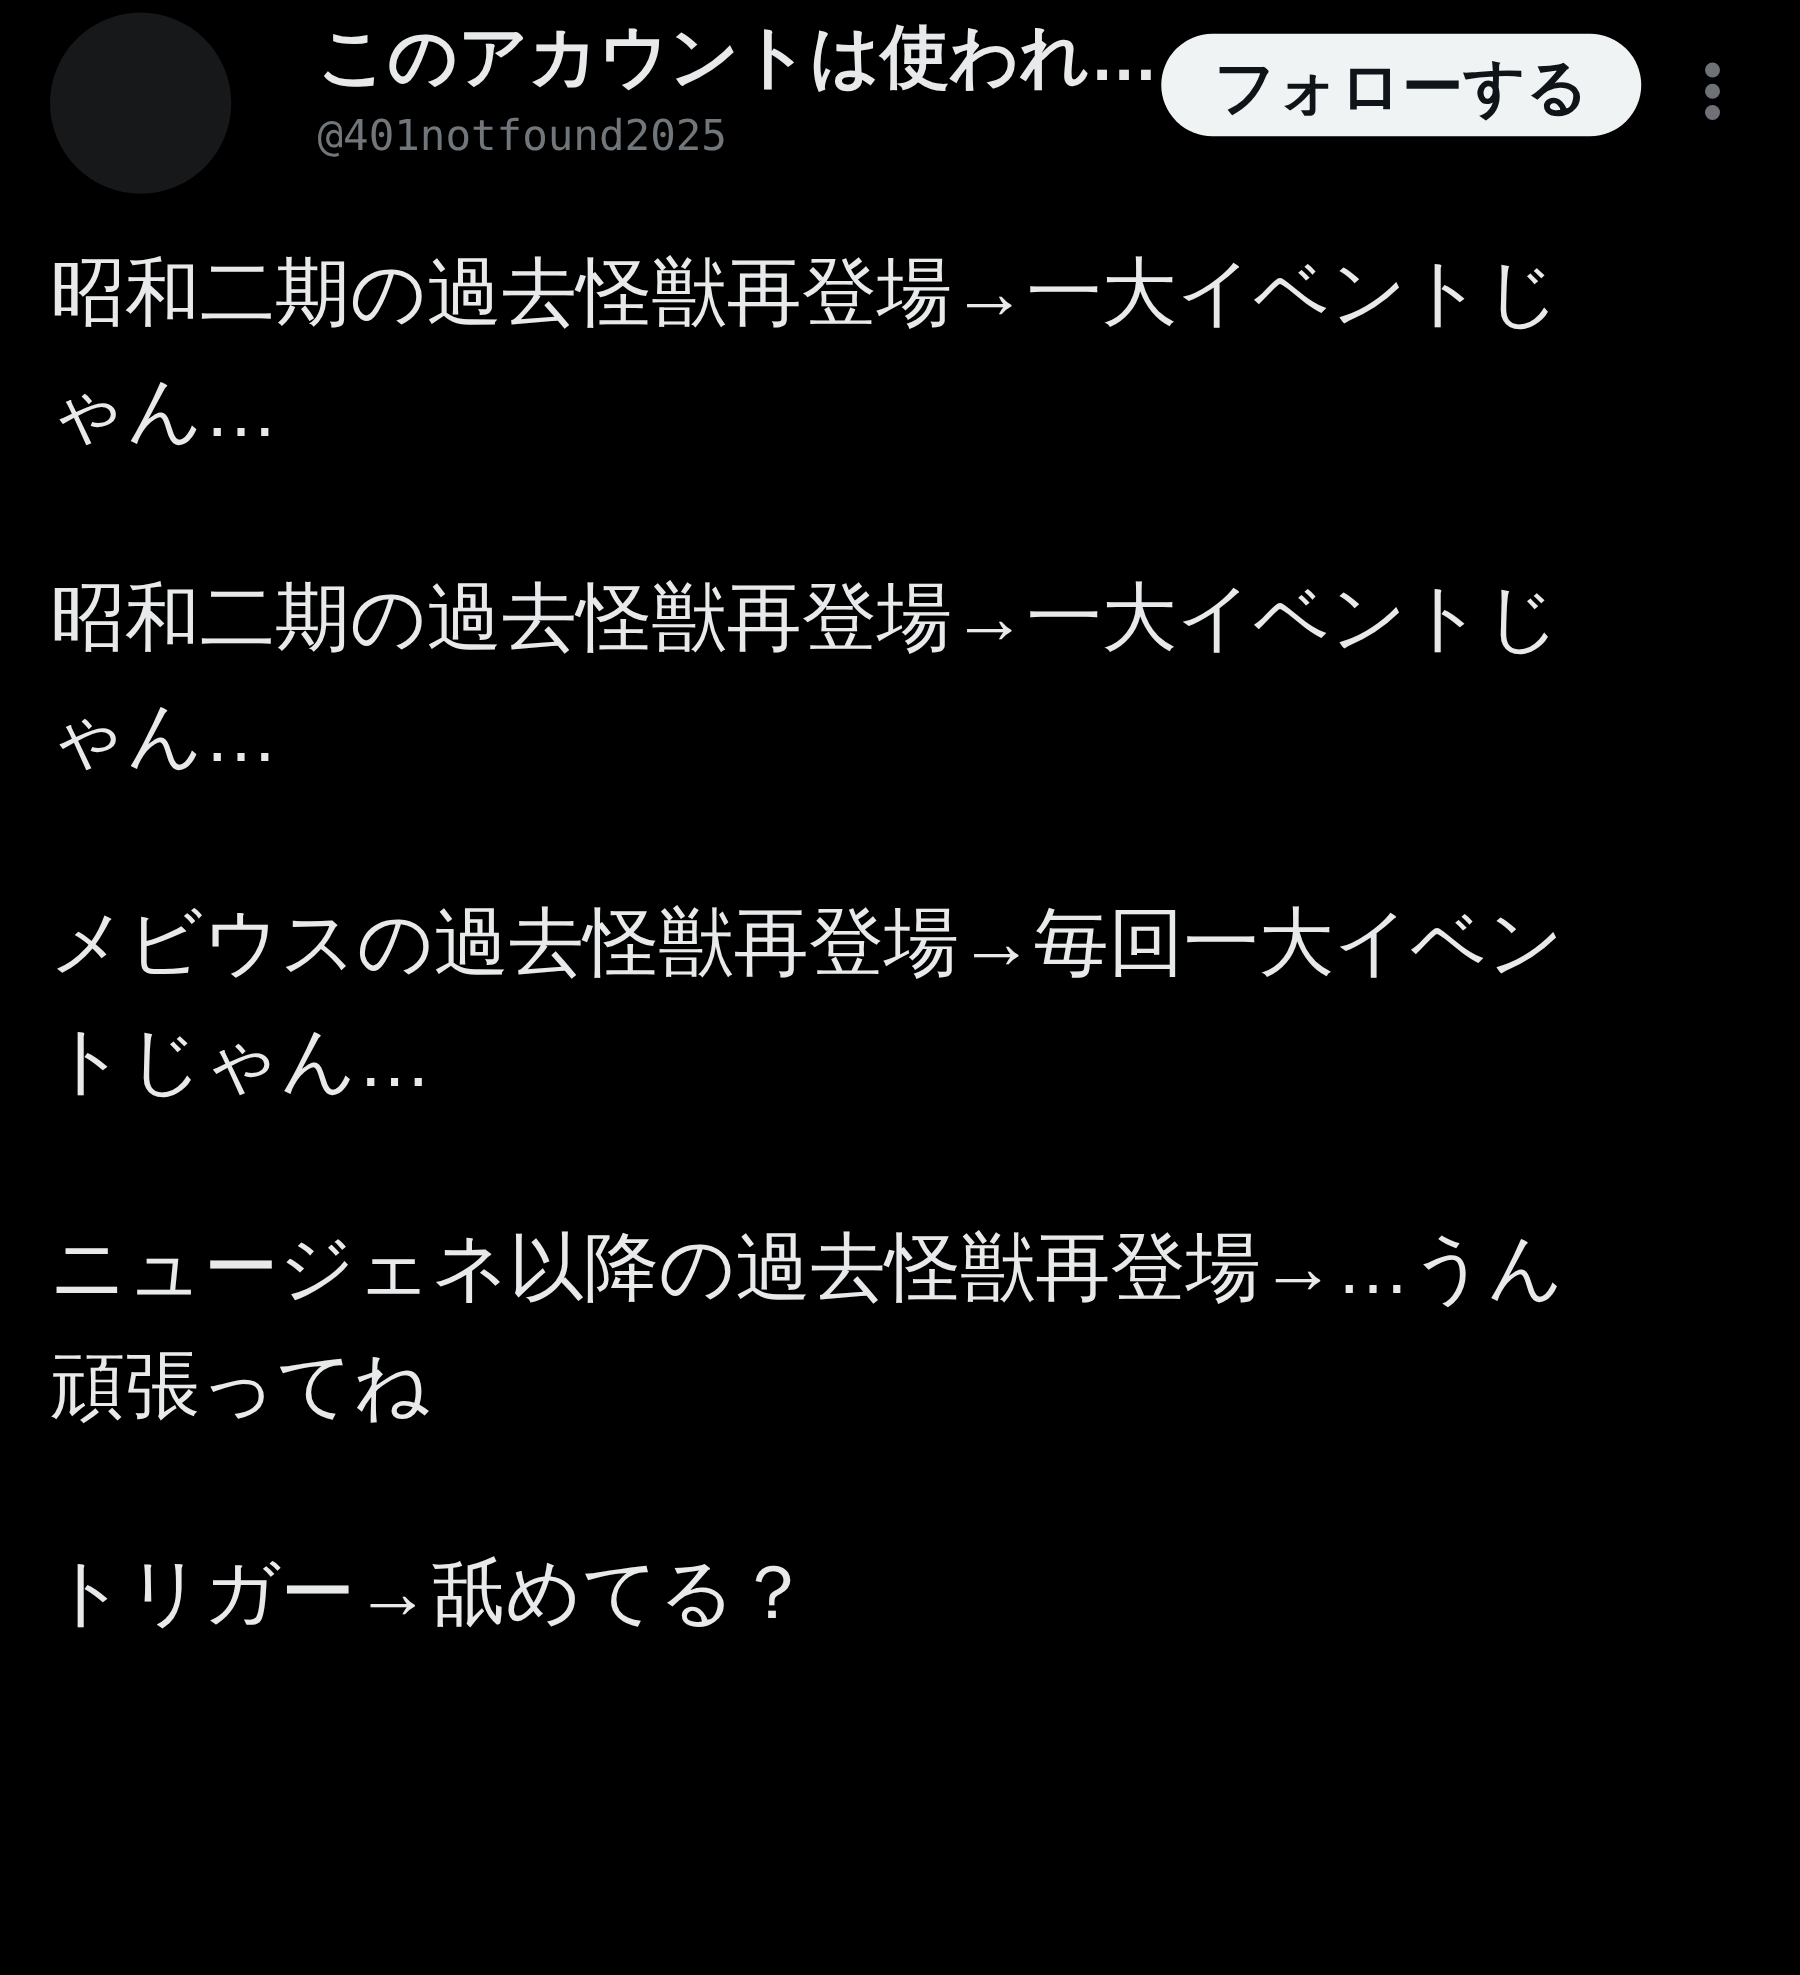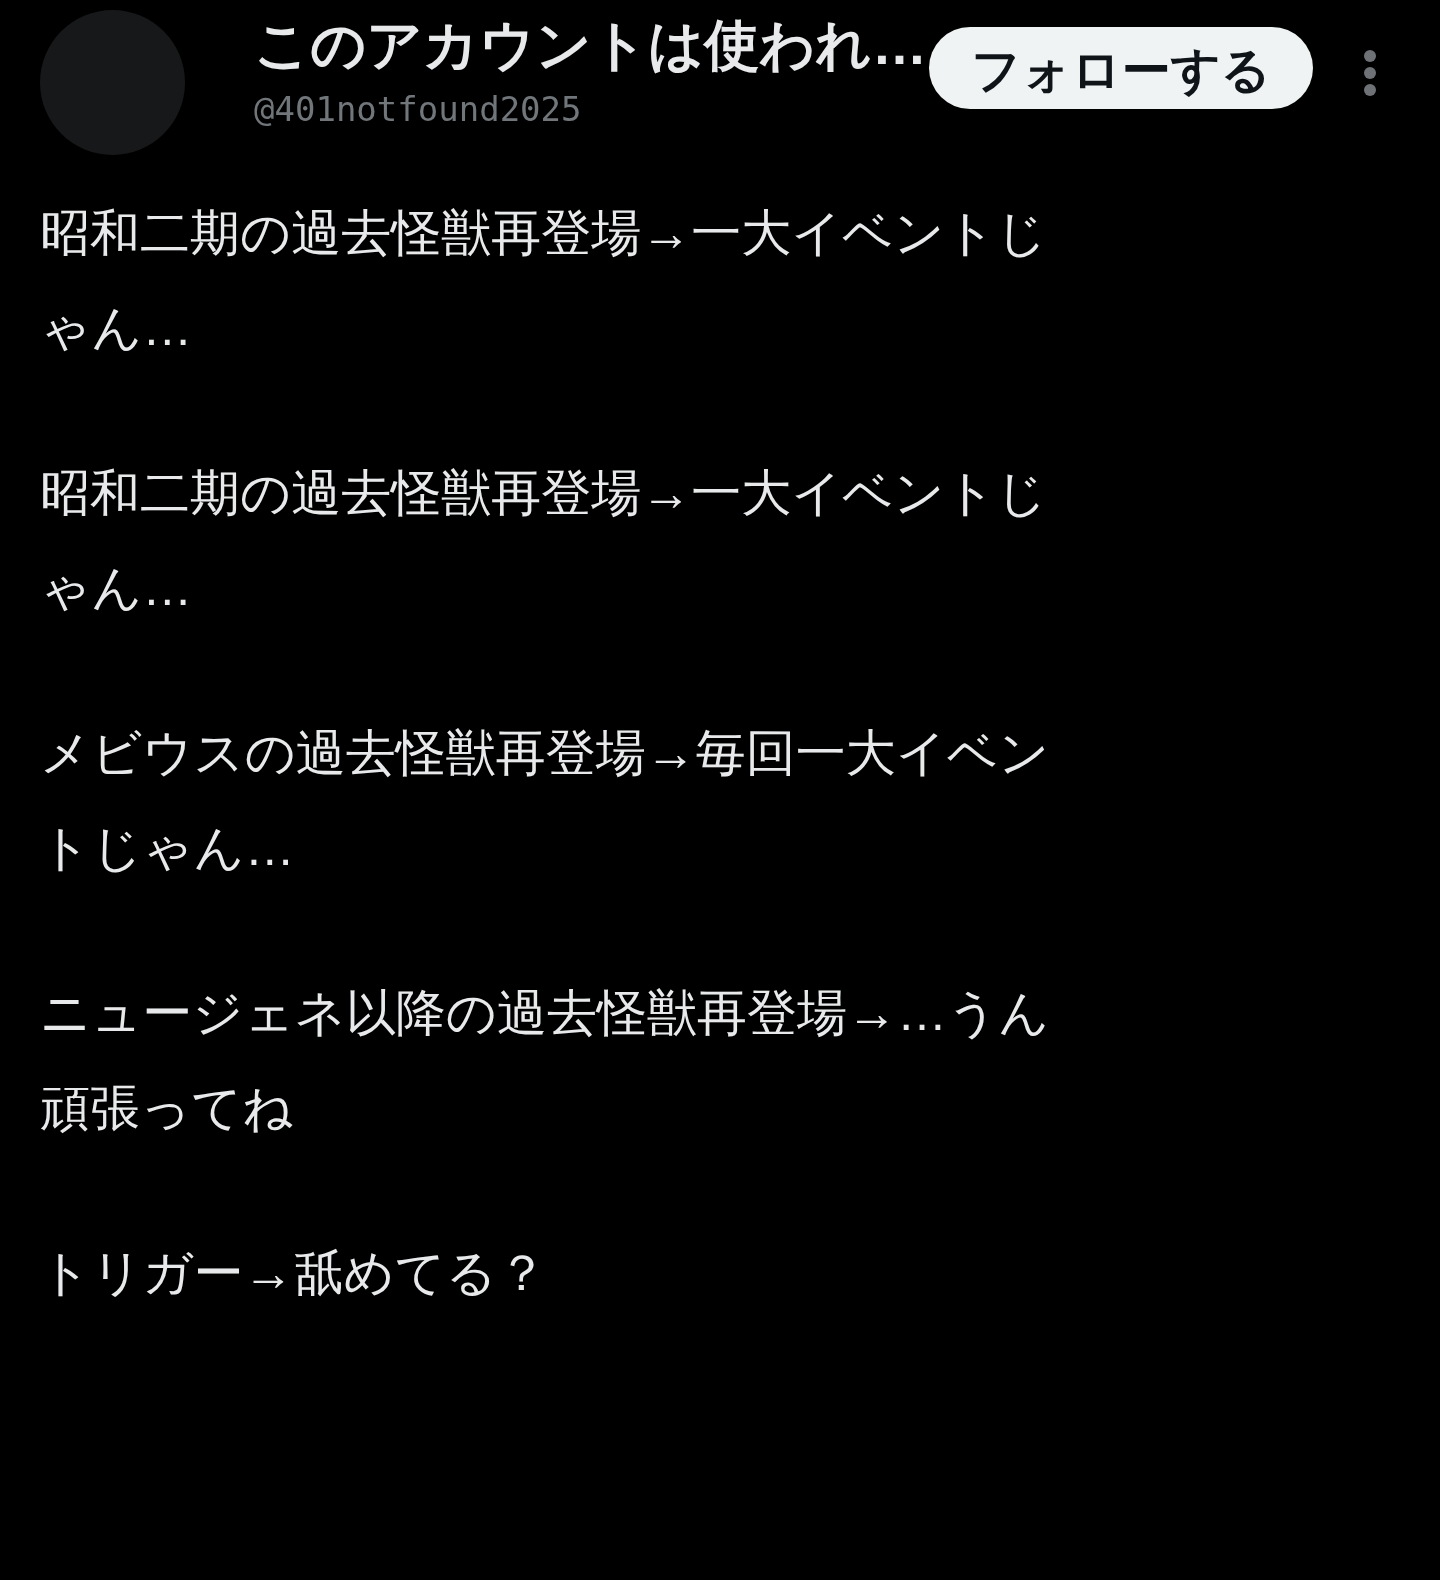--- a/index.html
+++ b/index.html
@@ -86,21 +86,21 @@
     width: 12px;
     height: 12px;
     border-radius: 50%;
     background: var(--icon-gray, #6e7276);
   }
   
   .tweet-body {
     margin-top: 31px;
     padding: 0 40px;
     color: var(--text-primary, #e7e9ea);
-    font-size: 50px;
+    font-size: 60px;
     line-height: 95px;
     font-weight: 400;
   }
   .tweet-body p {
     margin: 0 0 70px 0;
     white-space: pre-line;
   }
 </style>
 </head>
 <body>

